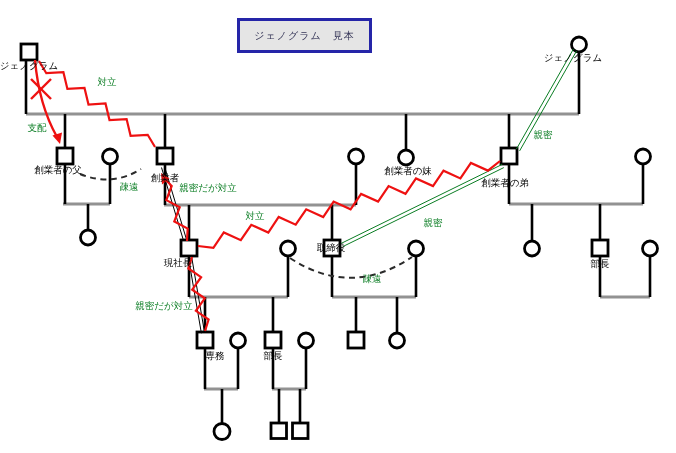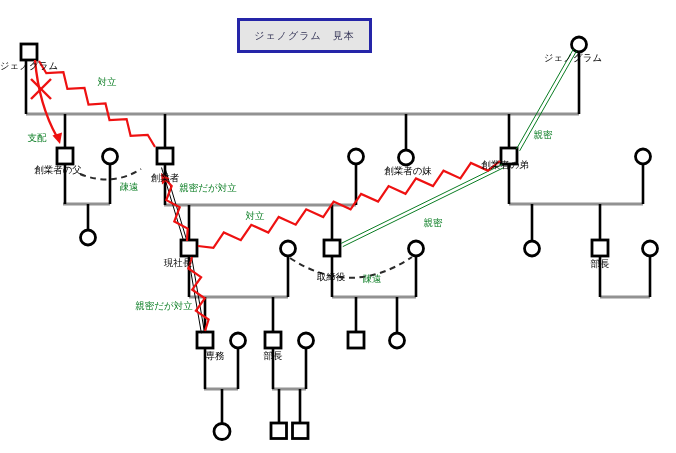--- a/index.html
+++ b/index.html
@@ -143,29 +143,29 @@
 
   <div class="title-box">
     <span>ジェノグラム　見本</span>
   </div>
 
   <div class="lbl" style="left:29px;top:61px">ジェノグラム</div>
   <div class="lbl" style="left:573px;top:53px">ジェノグラム</div>
   <div class="lbl" style="left:58px;top:165px">創業者の父</div>
   <div class="lbl" style="left:165px;top:173px">創業者</div>
   <div class="lbl" style="left:408px;top:166px">創業者の妹</div>
-  <div class="lbl" style="left:505px;top:160px">創業者の弟</div>
+  <div class="lbl" style="left:505px;top:178px">創業者の弟</div>
   <div class="lbl" style="left:178px;top:258px">現社長</div>
-  <div class="lbl" style="left:331px;top:272px">取締役</div>
+  <div class="lbl" style="left:331px;top:243px">取締役</div>
   <div class="lbl" style="left:600px;top:259px">部長</div>
   <div class="lbl" style="left:215px;top:351px">専務</div>
   <div class="lbl" style="left:273px;top:351px">部長</div>
 
   <div class="lbl rel" style="left:107px;top:77px">対立</div>
-  <div class="lbl rel" style="left:37px;top:133px">支配</div>
+  <div class="lbl rel" style="left:37px;top:123px">支配</div>
   <div class="lbl rel" style="left:129px;top:182px">疎遠</div>
   <div class="lbl rel" style="left:208px;top:183px">親密だが対立</div>
   <div class="lbl rel" style="left:255px;top:211px">対立</div>
   <div class="lbl rel" style="left:543px;top:130px">親密</div>
   <div class="lbl rel" style="left:433px;top:218px">親密</div>
   <div class="lbl rel" style="left:372px;top:274px">疎遠</div>
   <div class="lbl rel" style="left:164px;top:301px">親密だが対立</div>
 
 </div>
 

